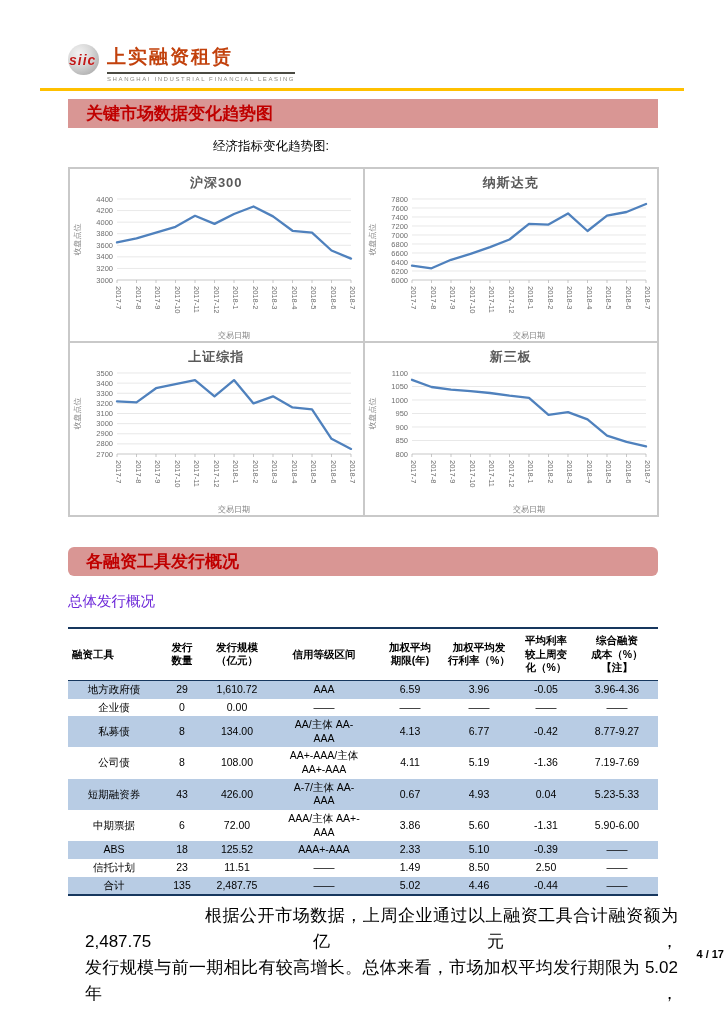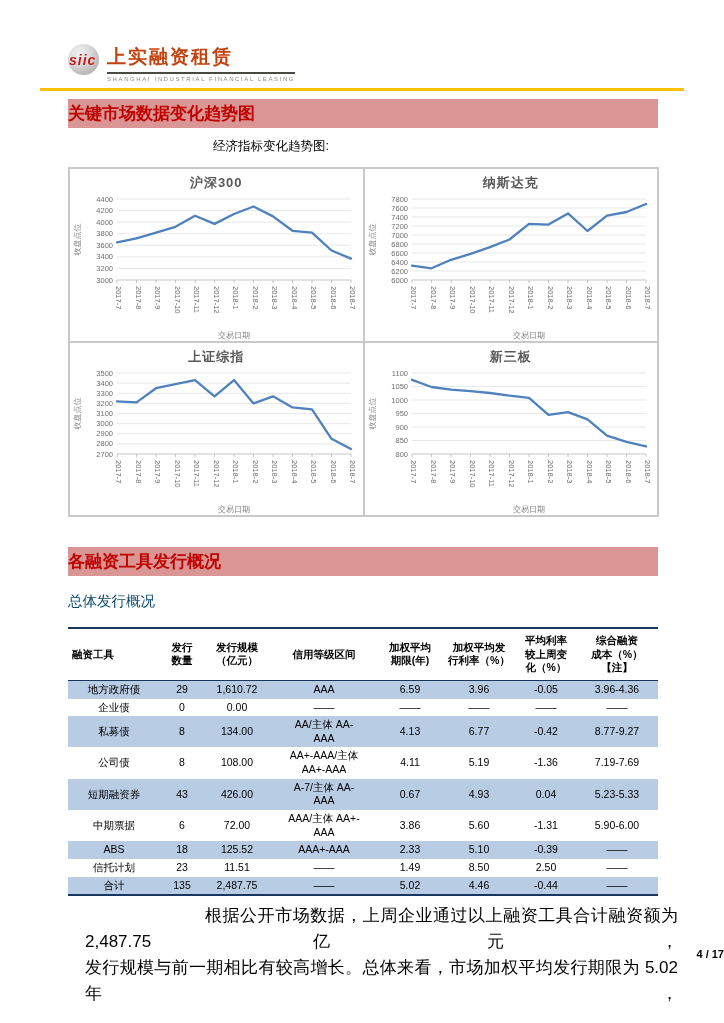--- a/index.html
+++ b/index.html
@@ -13,26 +13,26 @@
   .globe .siic{position:absolute;left:1px;top:8px;font-style:italic;font-weight:bold;
          font-size:14px;color:#c01818;letter-spacing:1px;text-shadow:0 0 1px #fff;}
   .logo-text{margin-left:8px;}
   .logo-name{font-size:19px;font-weight:bold;color:#c2410c;letter-spacing:2px;
          border-bottom:2px solid #4a4a42;padding-bottom:2px;}
   .logo-sub{font-size:6px;color:#8a8a82;letter-spacing:1.6px;margin-top:2px;}
 
   .rule-yellow{position:absolute;left:40px;top:88px;width:644px;height:3px;}
 
   .banner{position:absolute;left:68px;width:590px;height:29px;line-height:29px;
-          box-sizing:border-box;font-size:17px;font-weight:bold;}
+          padding-left:18px;box-sizing:border-box;font-size:17px;font-weight:bold;}
   .banner1{top:99px;}
-  .banner2{top:547px;}
+  .banner2{top:547px;border-radius:6px;}
 
   .caption1{position:absolute;left:213px;top:138px;font-size:12.5px;color:#000;}
-  .heading2{position:absolute;left:68px;top:592px;font-size:14.5px;color:#0c4a6e;}
+  .heading2{position:absolute;left:68px;top:592px;font-size:14.5px;color:#6d28d9;}
 
   
   .charts{position:absolute;left:68px;top:167px;width:591px;height:350px;
           display:grid;grid-template-columns:1fr 1fr;grid-template-rows:1fr 1fr;
           border:1px solid #c9c9c9;box-sizing:border-box;background:#fff;}
   .chart-box{border:0.5px solid #c9c9c9;box-sizing:border-box;padding-top:5px;overflow:hidden;}
   .chart-title{text-align:center;font-size:13px;font-weight:bold;color:#595959;
                letter-spacing:1px;height:20px;}
   .chart-plot{width:293px;height:148px;}
   svg text.tick{font-size:7.5px;fill:#6e6e6e;font-family:"Liberation Sans","DejaVu Sans",sans-serif;}

